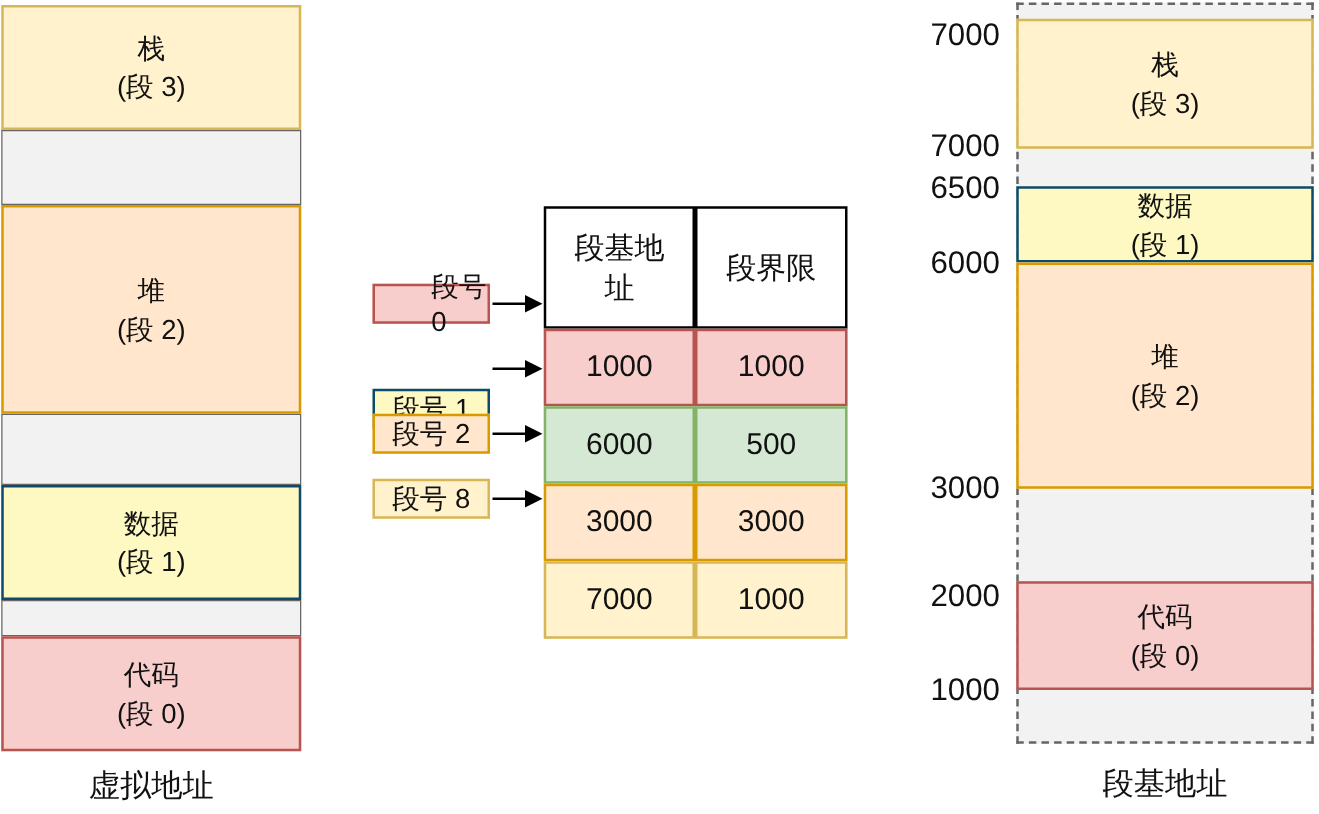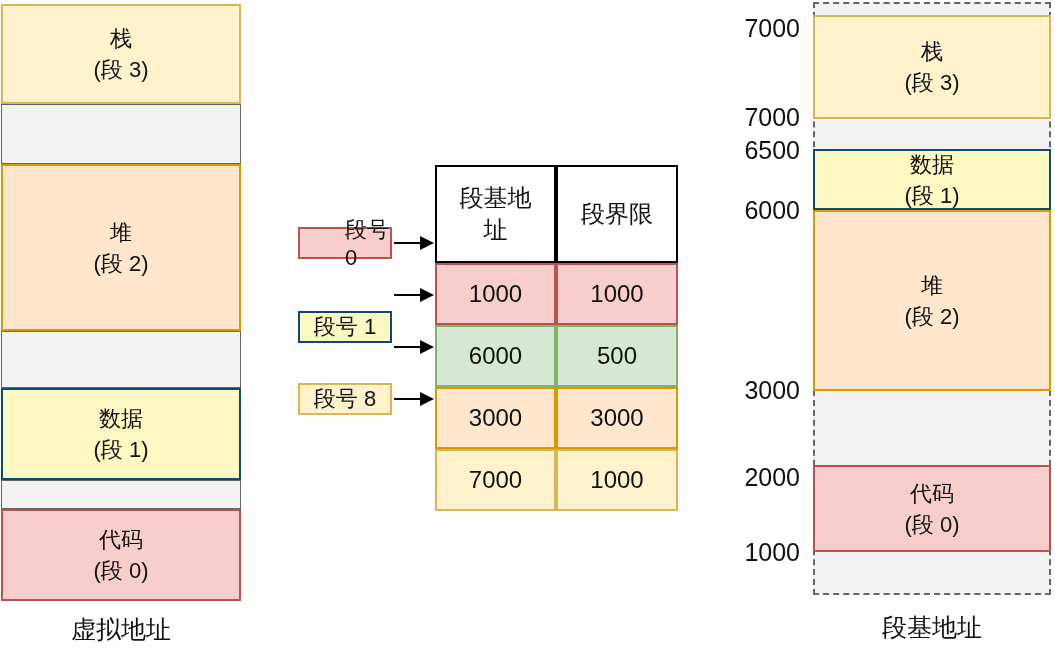--- a/index.html
+++ b/index.html
@@ -88,20 +88,21 @@
   </div>
   <div class="abs v-col gap" style="top:480px;height:29px;"></div>
   <div class="abs seg v-col fill-code" style="top:509px;height:92px;">
     <span>代码</span>
     <span>(段 0)</span>
   </div>
   <div class="abs caption v-col" style="top:614px;">虚拟地址</div>
 
   <div class="abs segno fill-code" style="top:227px;padding-left:45px;">段号 0</div>
   <div class="abs segno fill-data" style="top:279px;margin-top:32px;">段号 1</div>
+  <div class="abs segno fill-heap" style="top:331px;">段号 2</div>
   <div class="abs segno fill-stack" style="top:383px;">段号 8</div>
 
   <svg class="arrows" width="1055" height="651">
     <g>
       <line x1="394" y1="243" x2="422" y2="243" stroke="#000" stroke-width="2"></line>
       <polygon points="434,243 420,236 420,250" fill="#000"></polygon>
     </g>
     <g>
       <line x1="394" y1="295" x2="422" y2="295" stroke="#000" stroke-width="2"></line>
       <polygon points="434,295 420,288 420,302" fill="#000"></polygon>

